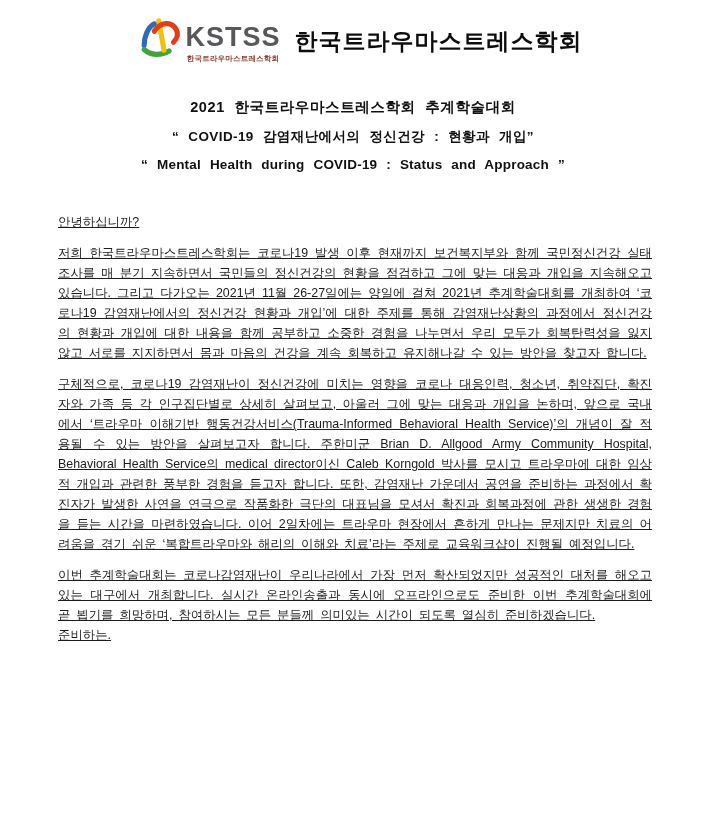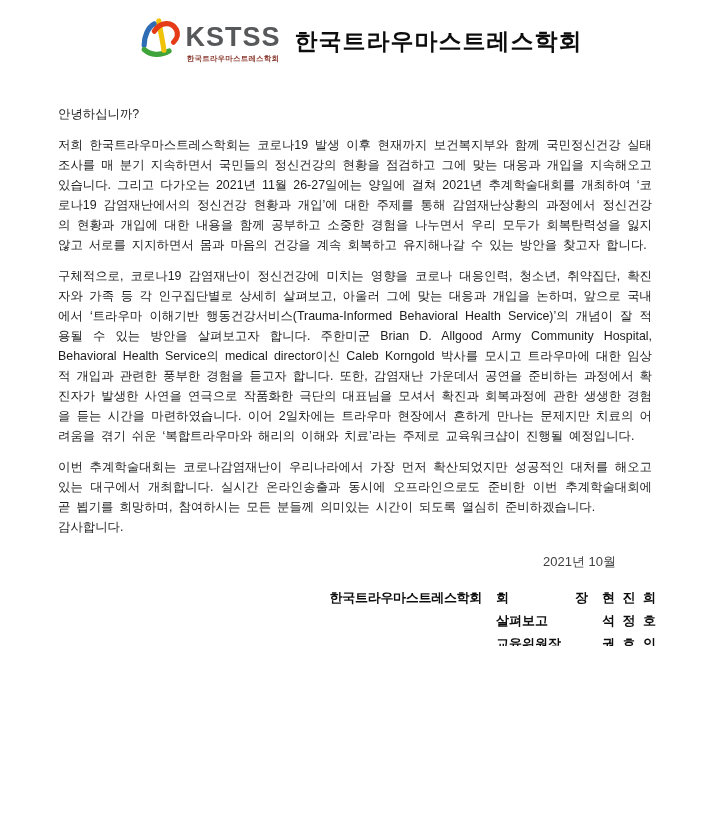--- a/index.html
+++ b/index.html
@@ -33,21 +33,21 @@
   
   .title-block { text-align:center; margin-top:34px; color:#111; font-weight:bold; }
   .title-line1 { font-size:14.5px; letter-spacing:0.6px; word-spacing:5px; }
   .title-line2 { font-size:13.5px; letter-spacing:0.4px; word-spacing:5px; margin-top:11px; }
   .title-line3 { font-size:13.5px; letter-spacing:0.2px; word-spacing:5px; margin-top:11px; }
 
   
   .body-text {
     margin:40px 54px 16px 58px;
     font-size:12.4px; line-height:20px; color:#1c1c1c;
-    text-align:justify; word-spacing:2.5px;
+    text-align:justify; word-spacing:2.5px;text-decoration:underline;
   }
   .para { margin-bottom:11px; }
   .para:last-child { margin-bottom:0; }
   .greeting-line { text-align:left; }
   .thanks-line { text-align:left; }
 
   .date-line {
     margin-top:3px; margin-right:90px;
     text-align:right; font-size:13px; color:#404040;
   }
@@ -83,30 +83,35 @@
         <path d="M21,18 C29,5 45,4 51,16 C54,22 52,28 47,33" stroke-width="7" stroke="#e63b17"></path>
       </svg>
       <div class="logo-text">
         <div class="kstss">KSTSS</div>
         <div class="logo-sub">한국트라우마스트레스학회</div>
       </div>
     </div>
     <div class="org-title">한국트라우마스트레스학회</div>
   </div>
 
+  <div class="title-block">
+    <div class="title-line1">2021 한국트라우마스트레스학회 추계학술대회</div>
+    <div class="title-line2">“ COVID-19 감염재난에서의 정신건강 : 현황과 개입”</div>
+    <div class="title-line3">“ Mental Health during COVID-19 : Status and Approach ”</div>
+  </div>
 
   <div class="body-text">
     <div class="para">
       <div class="greeting-line">안녕하십니까?</div>
     </div>
     <div class="para">저희 한국트라우마스트레스학회는 코로나19 발생 이후 현재까지 보건복지부와 함께 국민정신건강 실태조사를 매 분기 지속하면서 국민들의 정신건강의 현황을 점검하고 그에 맞는 대응과 개입을 지속해오고 있습니다. 그리고 다가오는 2021년 11월 26-27일에는 양일에 걸쳐 2021년 추계학술대회를 개최하여 ‘코로나19 감염재난에서의 정신건강 현황과 개입’에 대한 주제를 통해 감염재난상황의 과정에서 정신건강의 현황과 개입에 대한 내용을 함께 공부하고 소중한 경험을 나누면서 우리 모두가 회복탄력성을 잃지 않고 서로를 지지하면서 몸과 마음의 건강을 계속 회복하고 유지해나갈 수 있는 방안을 찾고자 합니다.</div>
     <div class="para">구체적으로, 코로나19 감염재난이 정신건강에 미치는 영향을 코로나 대응인력, 청소년, 취약집단, 확진자와 가족 등 각 인구집단별로 상세히 살펴보고, 아울러 그에 맞는 대응과 개입을 논하며, 앞으로 국내에서 ‘트라우마 이해기반 행동건강서비스(Trauma-Informed Behavioral Health Service)’의 개념이 잘 적용될 수 있는 방안을 살펴보고자 합니다. 주한미군 Brian D. Allgood Army Community Hospital, Behavioral Health Service의 medical director이신 Caleb Korngold 박사를 모시고 트라우마에 대한 임상적 개입과 관련한 풍부한 경험을 듣고자 합니다. 또한, 감염재난 가운데서 공연을 준비하는 과정에서 확진자가 발생한 사연을 연극으로 작품화한 극단의 대표님을 모셔서 확진과 회복과정에 관한 생생한 경험을 듣는 시간을 마련하였습니다. 이어 2일차에는 트라우마 현장에서 흔하게 만나는 문제지만 치료의 어려움을 겪기 쉬운 ‘복합트라우마와 해리의 이해와 치료’라는 주제로 교육워크샵이 진행될 예정입니다.</div>
     <div class="para">
       <span>이번 추계학술대회는 코로나감염재난이 우리나라에서 가장 먼저 확산되었지만 성공적인 대처를 해오고있는 대구에서 개최합니다. 실시간 온라인송출과 동시에 오프라인으로도 준비한 이번 추계학술대회에 곧 뵙기를 희망하며, 참여하시는 모든 분들께 의미있는 시간이 되도록 열심히 준비하겠습니다.</span>
-      <div class="thanks-line">감사합니다.</div>
+      <div class="thanks-line">준비하는.</div>
     </div>
   </div>
 
   <div class="date-line">2021년 10월</div>
 
   <div class="signature">
     <div class="sig-row">
       <span class="sig-org">한국트라우마스트레스학회</span>
       <span class="sig-role">회 장</span>
       <span class="sig-name">현 진 희</span>

